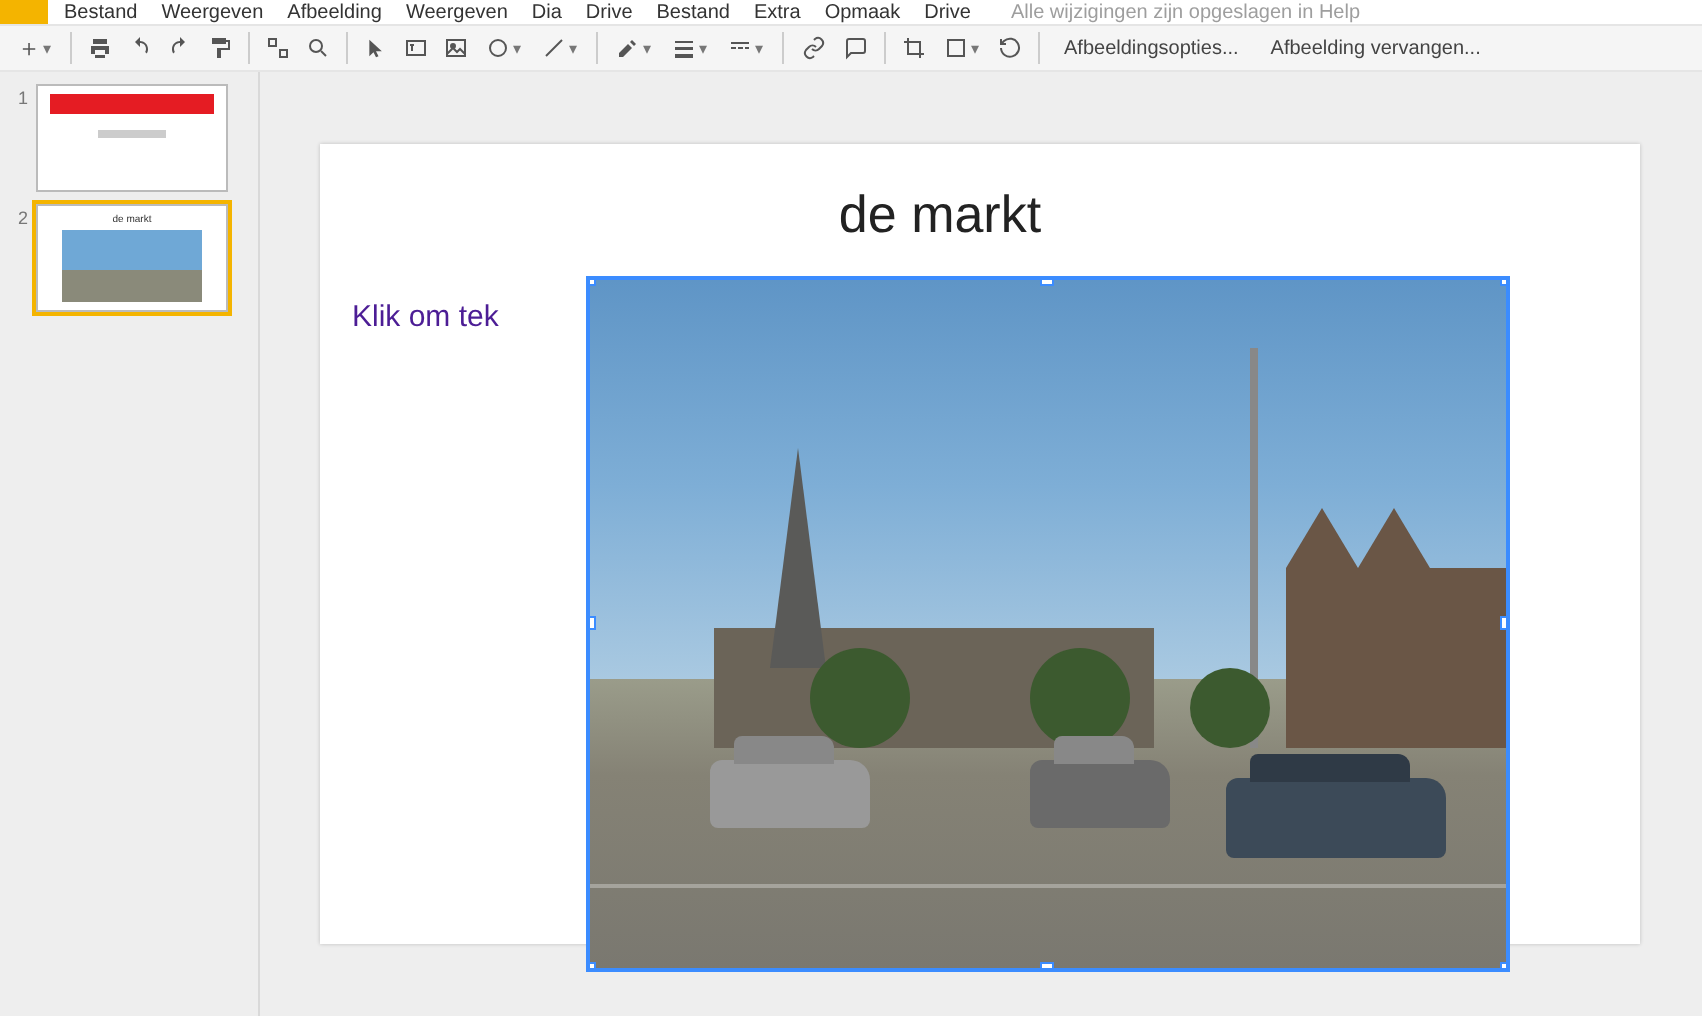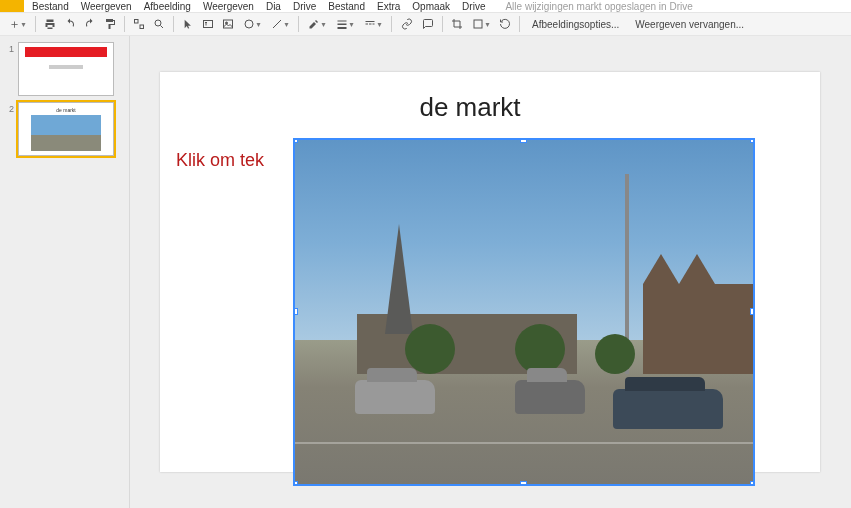--- a/index.html
+++ b/index.html
@@ -138,22 +138,22 @@
     left: 0;
     right: 40px;
     text-align: center;
     font-size: 26px;
     color: #222;
   }
   .body-placeholder {
     position: absolute;
     left: 16px;
     top: 78px;
-    font-size: 18px;
-    color: #b91c1c;
+    font-size: 15px;
+    color: #4c1d95;
   }
   .selected-image {
     position: absolute;
     left: 133px;
     top: 66px;
     width: 462px;
     height: 348px;
     border: 2px solid #3b8cff;
     background: #555;
     overflow: hidden;
@@ -221,21 +221,21 @@
     <span class="menu-item">Bestand</span>
     <span class="menu-item">Weergeven</span>
     <span class="menu-item">Afbeelding</span>
     <span class="menu-item">Weergeven</span>
     <span class="menu-item">Dia</span>
     <span class="menu-item">Drive</span>
     <span class="menu-item">Bestand</span>
     <span class="menu-item">Extra</span>
     <span class="menu-item">Opmaak</span>
     <span class="menu-item">Drive</span>
-    <span class="save-status">Alle wijzigingen markt opgeslagen in Drive</span>
+    <span class="save-status">Alle wijzigingen zijn opgeslagen in Help</span>
   </div>
 </div>
 
 <div class="toolbar">
   <div class="tb-btn wide">＋<span class="caret">▾</span></div>
   <div class="tb-sep"></div>
   <div class="tb-btn">
     <svg width="12" height="12" viewBox="0 0 24 24" fill="#555">
         <path d="M19 8H5V3h14v5zm2 2H3v8h4v4h10v-4h4v-8zM7 19v-5h10v5H7z"></path>
       </svg>
@@ -350,21 +350,21 @@
       <span class="caret">▾</span>
   </div>
   <div class="tb-btn">
     <svg width="12" height="12" viewBox="0 0 24 24" fill="none" stroke="#555" stroke-width="2">
         <path d="M3 12a9 9 0 1 0 3-7L3 8"></path>
         <path d="M3 3v5h5"></path>
       </svg>
   </div>
   <div class="tb-sep"></div>
   <div class="tb-textbtn">Afbeeldingsopties...</div>
-  <div class="tb-textbtn">Weergeven vervangen...</div>
+  <div class="tb-textbtn">Afbeelding vervangen...</div>
 </div>
 
 <div class="workspace">
   <div class="thumb-panel">
     <div class="thumb-row">
       <div class="thumb-num">1</div>
       <div class="thumb">
         <div class="thumb1-red"></div>
         <div class="thumb1-sub"></div>
       </div>

